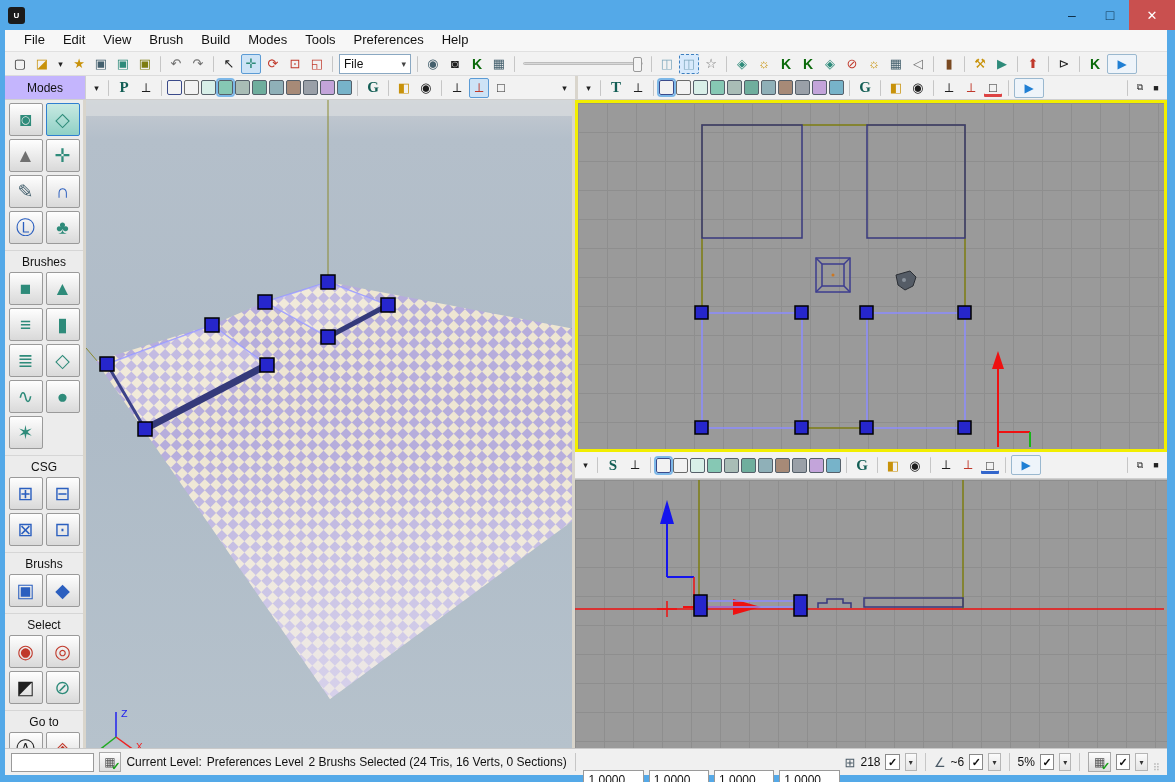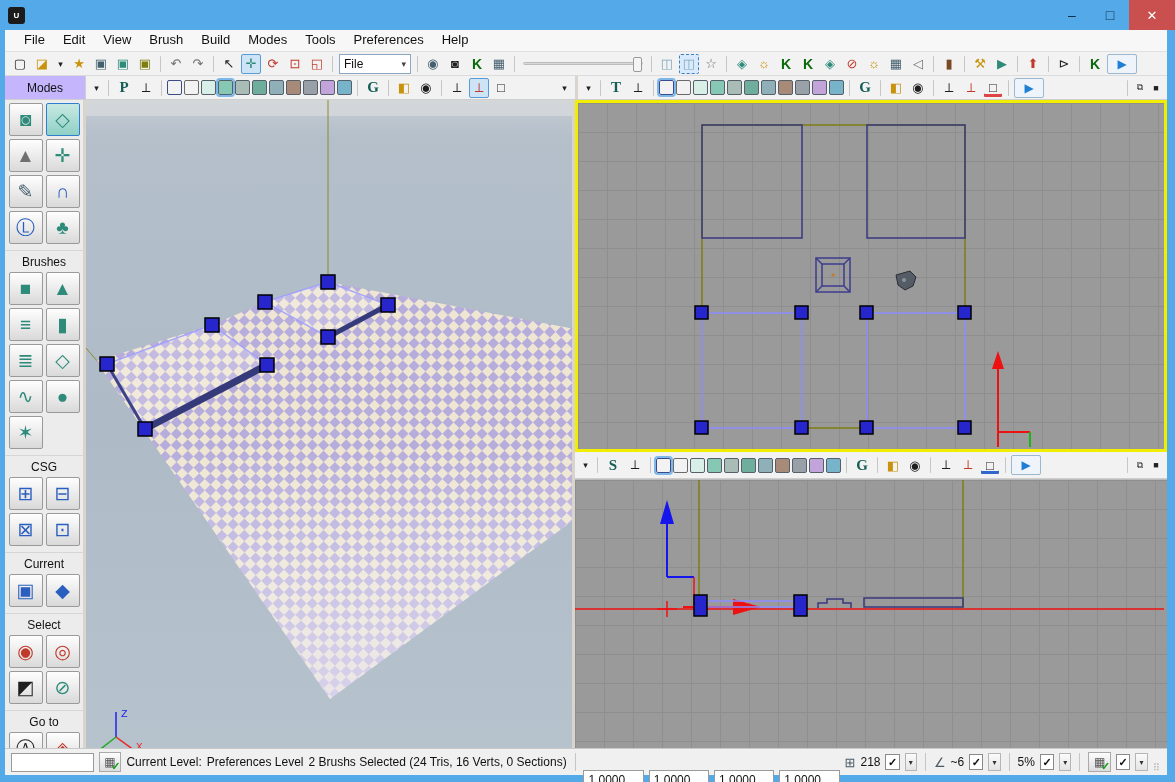--- a/index.html
+++ b/index.html
@@ -268,21 +268,21 @@
             <span class="sbtn teal">✶</span>
           </div>
         <div class="sec-title">CSG</div>
         <div class="sgrid">
 
         <span class="sbtn blue">⊞</span>
             <span class="sbtn blue">⊟</span>
             <span class="sbtn blue">⊠</span>
             <span class="sbtn blue">⊡</span>
           </div>
-        <div class="sec-title">Current</div>
+        <div class="sec-title">Brushs</div>
         <div class="sgrid">
 
         <span class="sbtn blue">▣</span>
             <span class="sbtn blue">◆</span>
           </div>
         <div class="sec-title">Select</div>
         <div class="sgrid">
 
         <span class="sbtn red">◉</span>
             <span class="sbtn red">◎</span>

